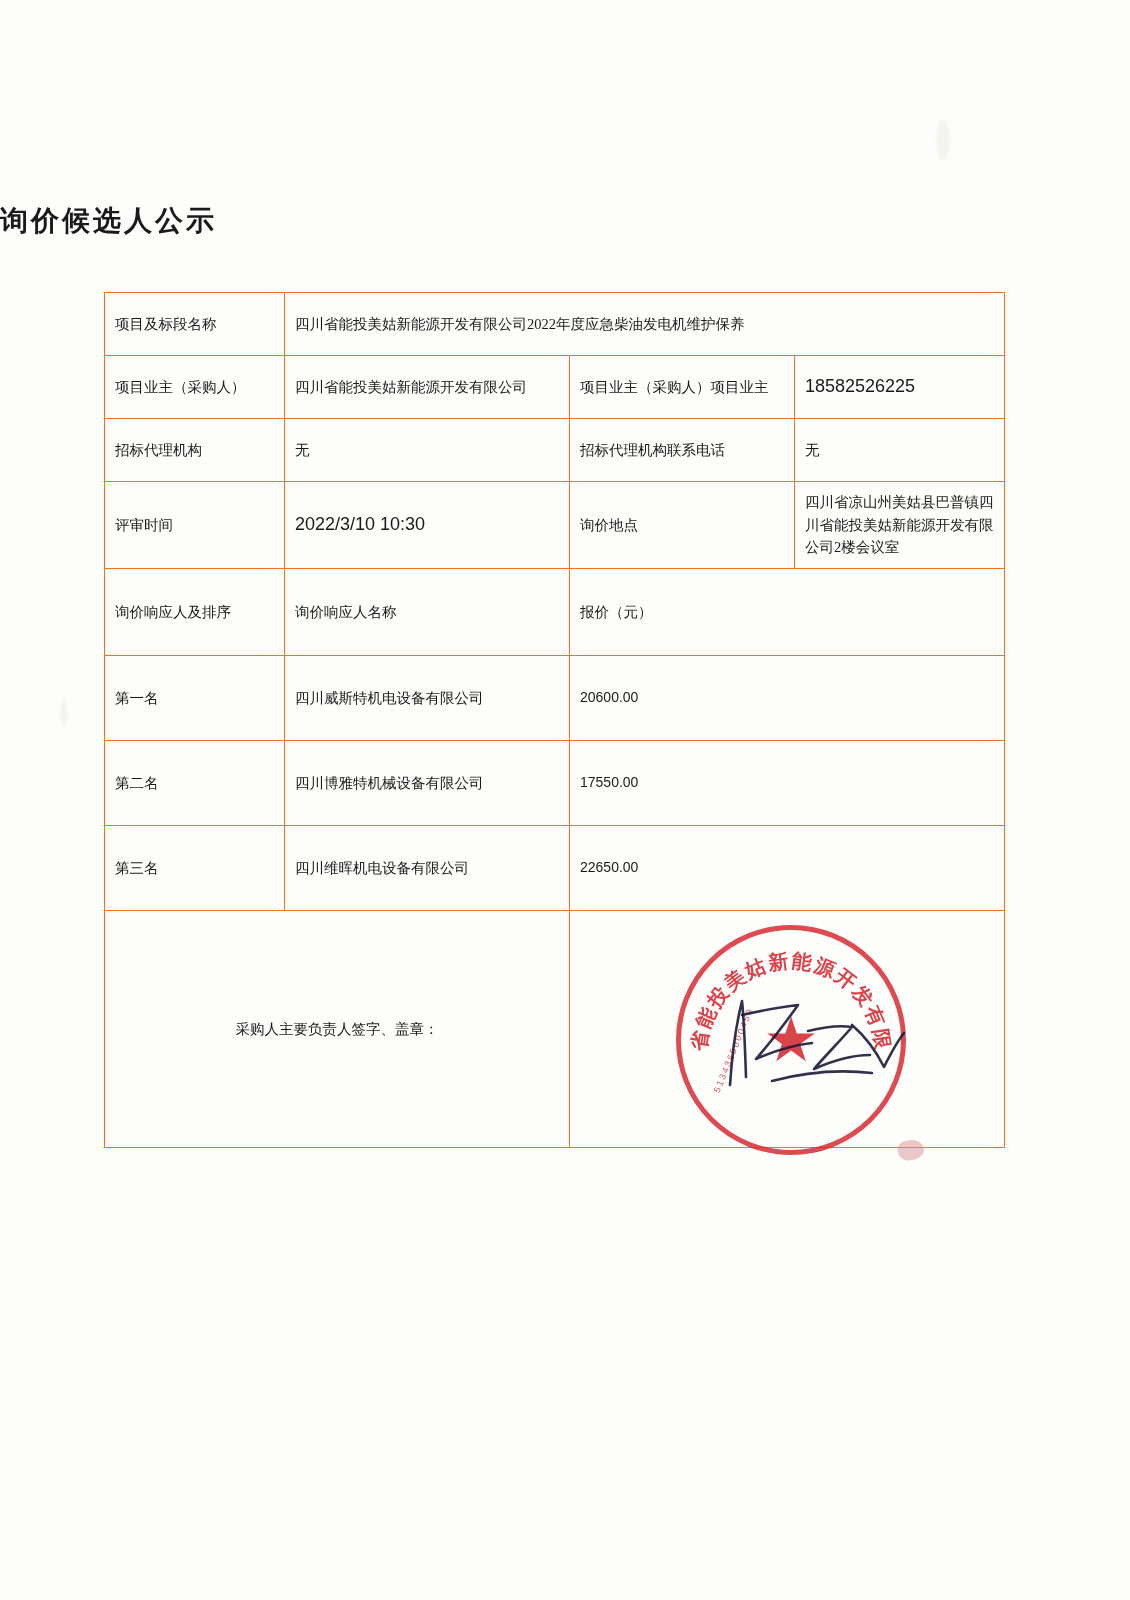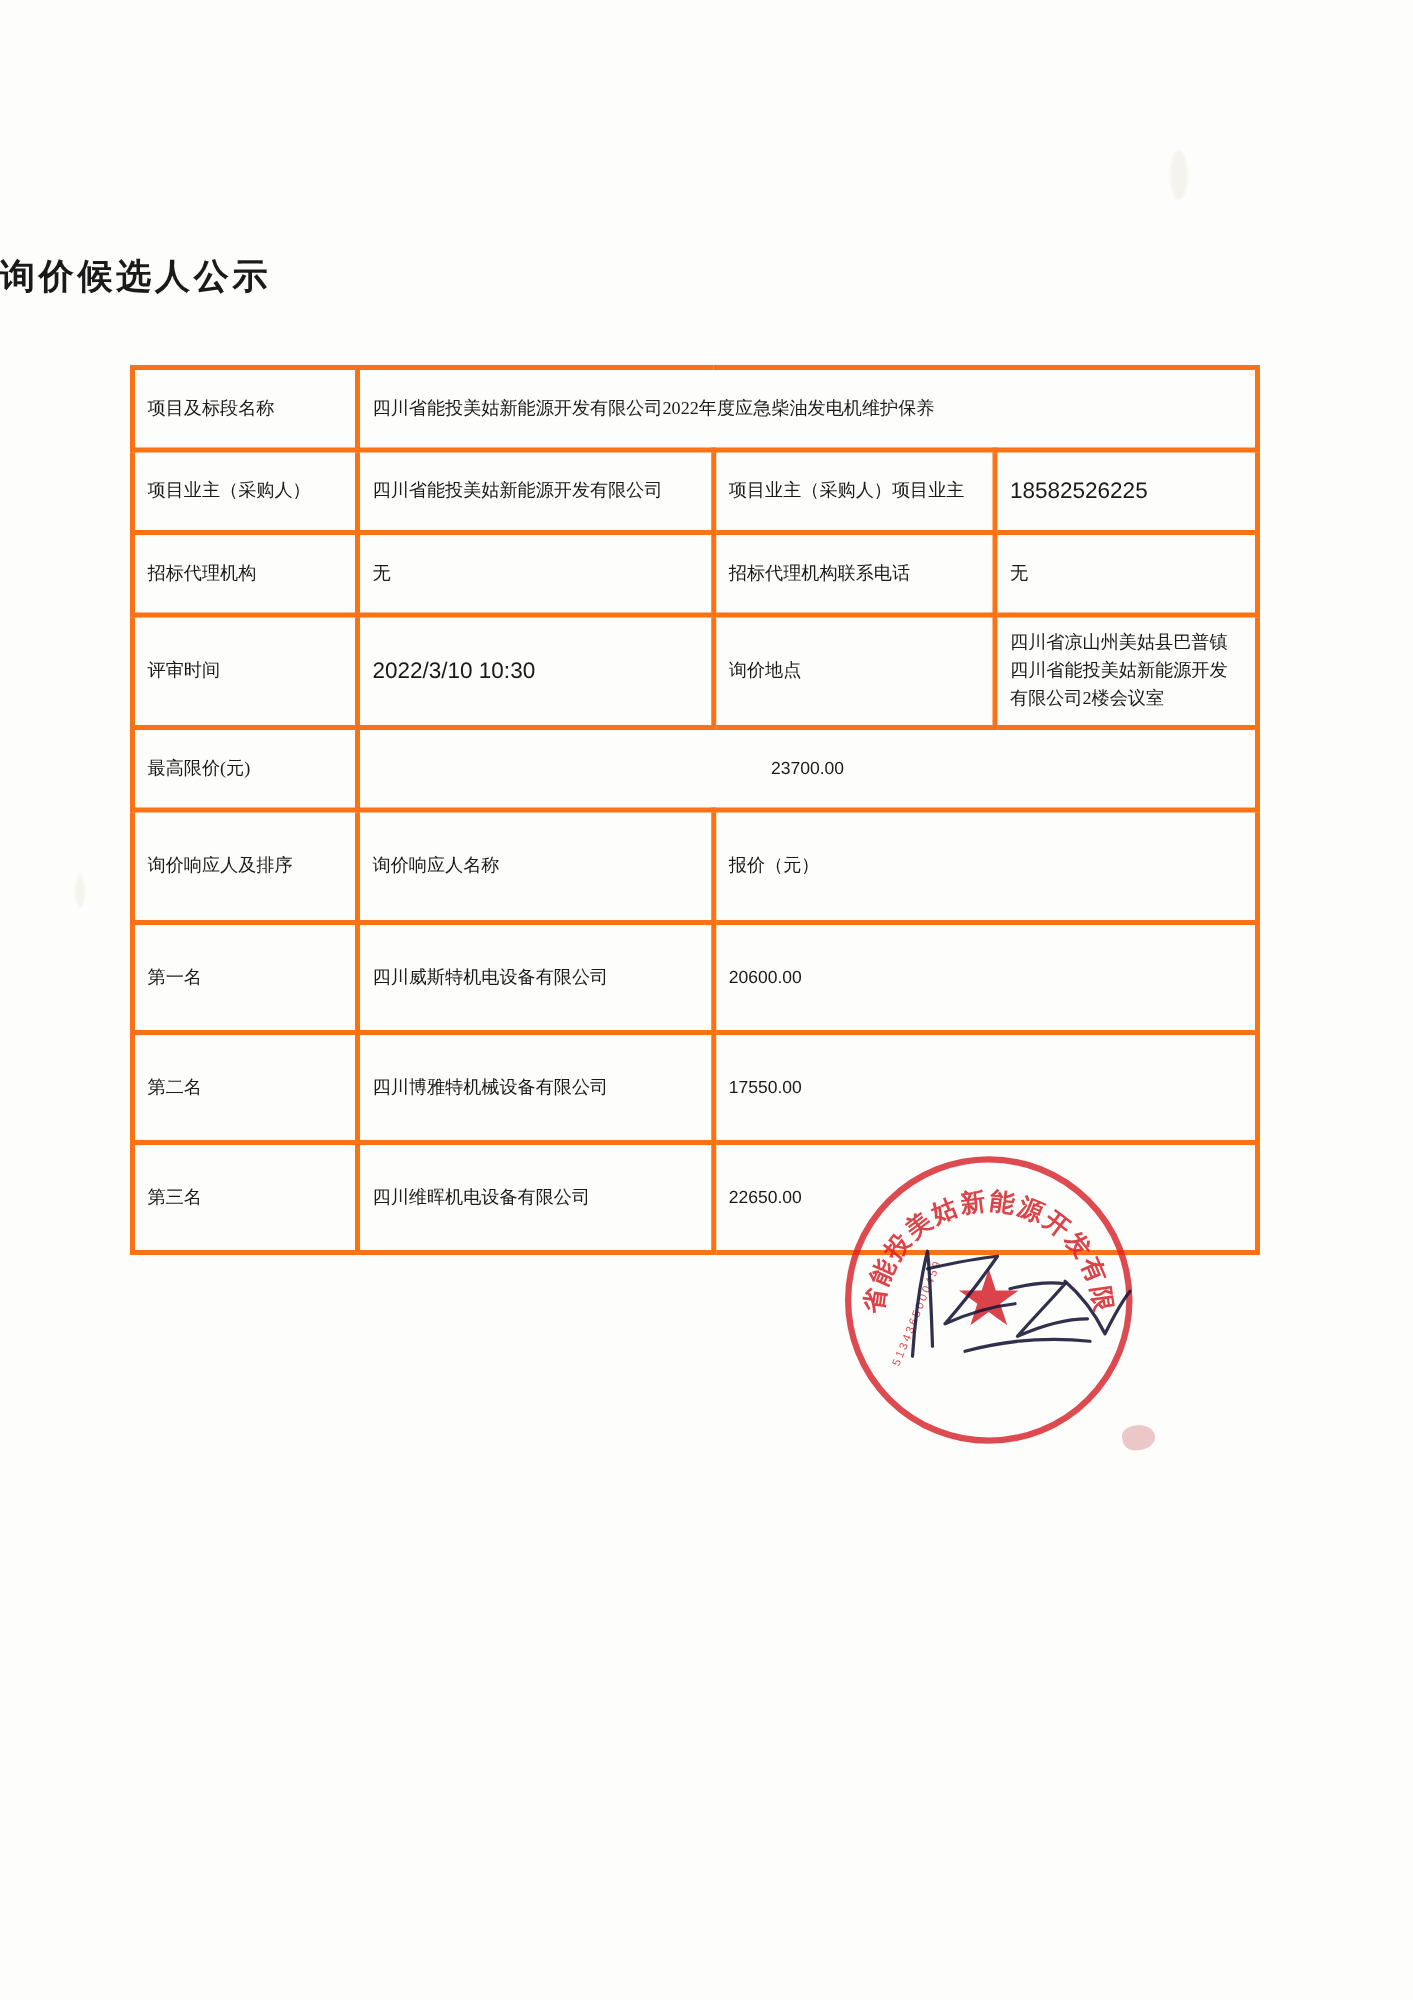--- a/index.html
+++ b/index.html
@@ -41,21 +41,21 @@
   table.main {
     position: absolute;
     top: 292px;
     left: 104px;
     width: 900px;
     border-collapse: collapse;
     table-layout: fixed;
     font-size: 14.5px;
   }
   table.main td {
-    border: 4px solid #f97316;
+    border: 1px solid #f97316;
     padding: 8px 10px;
     vertical-align: middle;
     line-height: 1.55;
     margin-top: 16px;
   }
   .c-left { text-align: left; }
   .c-center { text-align: left; }
   .h-cell { white-space: nowrap; }
   .row-tall td { height: 46px; }
   .big-cell { height: 70px; }
@@ -177,43 +177,43 @@
         <td class="c-left">无</td>
         <td class="c-left h-cell">招标代理机构联系电话</td>
         <td class="c-left">无</td>
       </tr>
       <tr>
         <td class="c-left h-cell big-cell">评审时间</td>
         <td class="c-left phone">2022/3/10  10:30</td>
         <td class="c-left h-cell">询价地点</td>
         <td class="c-left addr-cell">四川省凉山州美姑县巴普镇四川省能投美姑新能源开发有限公司2楼会议室</td>
       </tr>
-      <tr class="row-tall">
-        <td class="c-left h-cell">最高限价(元)</td>
-        <td class="limit-val" colspan="3">23700.00</td>
-      </tr>
       <tr class="rank-head">
         <td class="c-center">询价响应人及排序</td>
         <td class="c-center">询价响应人名称</td>
         <td class="c-center" colspan="2">报价（元）</td>
       </tr>
       <tr class="rank-row">
         <td class="c-center">第一名</td>
         <td class="c-left">四川威斯特机电设备有限公司</td>
         <td class="c-center money" colspan="2">20600.00</td>
       </tr>
       <tr class="rank-row">
         <td class="c-center">第二名</td>
         <td class="c-left">四川博雅特机械设备有限公司</td>
         <td class="c-center money" colspan="2">17550.00</td>
       </tr>
       <tr class="rank-row">
         <td class="c-center">第三名</td>
         <td class="c-left">四川维晖机电设备有限公司</td>
         <td class="c-center money" colspan="2">22650.00</td>
+      </tr>
+      <tr class="sign-row">
+        <td class="sign-label" colspan="2">采购人主要负责人签字、盖章：</td>
+        <td colspan="2"></td>
       </tr>
     </tbody>
   </table>
 
   <div class="seal">
     <div class="ring"></div>
     <svg viewBox="0 0 230 230" width="230" height="230">
       <defs>
         <path id="arcTop" d="M 30 128 A 85 85 0 0 1 200 128"></path>
       </defs>

